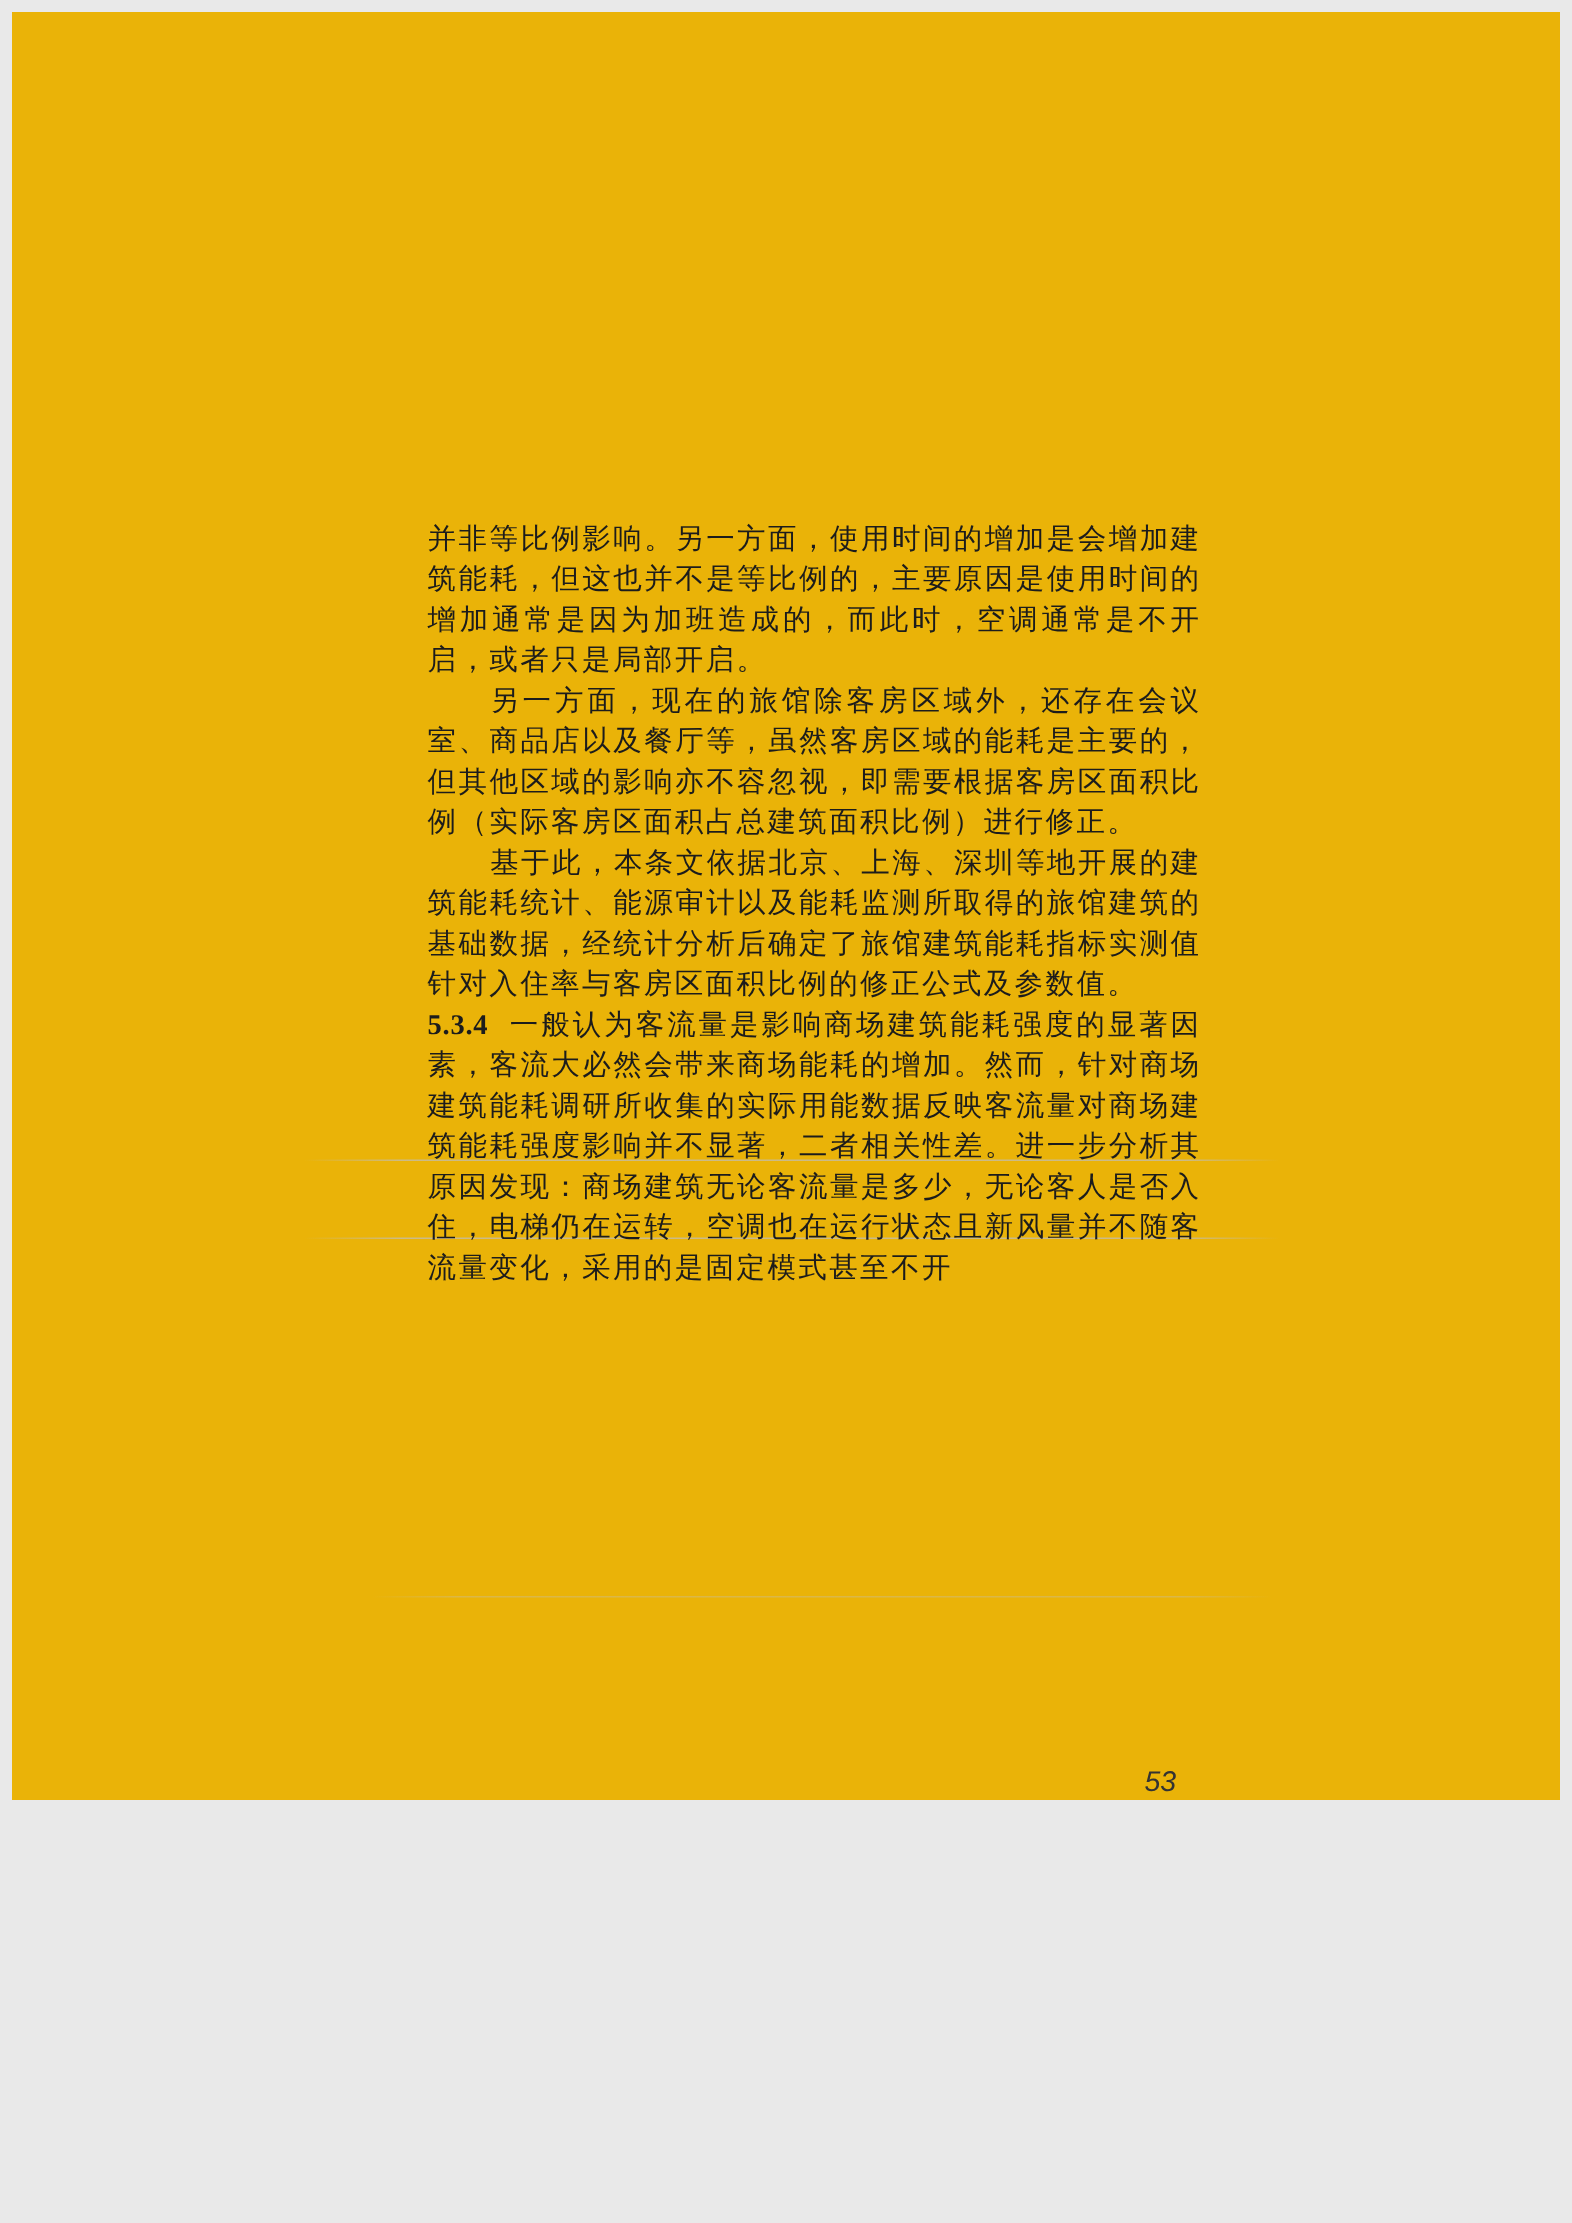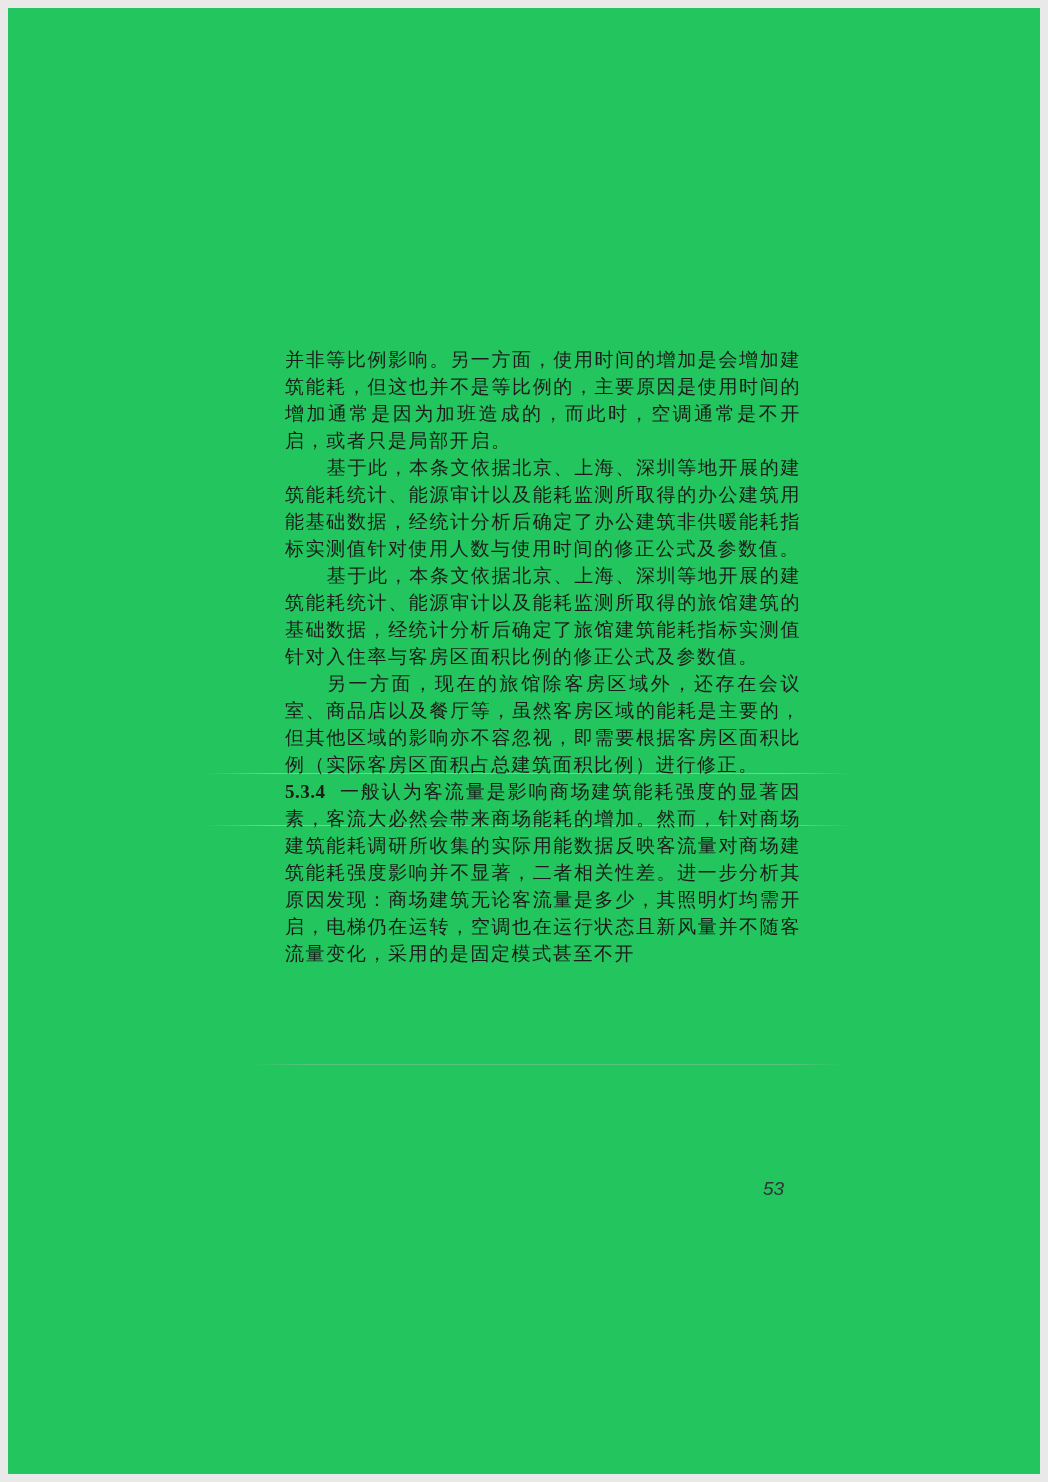--- a/index.html
+++ b/index.html
@@ -6,22 +6,22 @@
   body {
     width: 1048px; height: 1482px;
     background: #e9e9e9;
     position: relative;
     overflow: hidden;
     font-family: "DejaVu Serif", "Liberation Serif", serif;
   }
   .page {
     position: absolute;
     left: 8px; top: 8px;
-    width: 1032px; height: 1466px;
-    background: #22c55e;
+    width: 1032px; height: 1192px;
+    background: #eab308;
   }
   .scan-line {
     position: absolute;
     height: 1px;
     background: linear-gradient(to right, rgba(200,200,200,0), rgba(190,190,190,0.7) 10%, rgba(190,190,190,0.7) 90%, rgba(200,200,200,0));
   }
   .text-block {
     position: absolute;
     left: 277px; top: 338px;
     width: 516px;
@@ -51,20 +51,19 @@
 </head>
 <body>
 
 <div class="page">
   <div class="scan-line" style="left:195px; top:765px; width:650px;"></div>
   <div class="scan-line" style="left:195px; top:817px; width:650px;"></div>
   <div class="scan-line" style="left:240px; top:1056px; width:600px; opacity:0.5;"></div>
 
   <div class="text-block">
     <p>并非等比例影响。另一方面，使用时间的增加是会增加建筑能耗，但这也并不是等比例的，主要原因是使用时间的增加通常是因为加班造成的，而此时，空调通常是不开启，或者只是局部开启。</p>
-    <p class="indent">基于此，本条文依据北京、上海、深圳等地开展的建筑能耗统计、能源审计以及能耗监测所取得的办公建筑用能基础数据，经统计分析后确定了办公建筑非供暖能耗指标实测值针对使用人数与使用时间的修正公式及参数值。</p>
+    <p class="indent">另一方面，现在的旅馆除客房区域外，还存在会议室、商品店以及餐厅等，虽然客房区域的能耗是主要的，但其他区域的影响亦不容忽视，即需要根据客房区面积比例（实际客房区面积占总建筑面积比例）进行修正。</p>
     <p class="indent">基于此，本条文依据北京、上海、深圳等地开展的建筑能耗统计、能源审计以及能耗监测所取得的旅馆建筑的基础数据，经统计分析后确定了旅馆建筑能耗指标实测值针对入住率与客房区面积比例的修正公式及参数值。</p>
-    <p class="indent">另一方面，现在的旅馆除客房区域外，还存在会议室、商品店以及餐厅等，虽然客房区域的能耗是主要的，但其他区域的影响亦不容忽视，即需要根据客房区面积比例（实际客房区面积占总建筑面积比例）进行修正。</p>
-    <p><span class="clause-num">5.3.4</span><span>一般认为客流量是影响商场建筑能耗强度的显著因素，客流大必然会带来商场能耗的增加。然而，针对商场建筑能耗调研所收集的实际用能数据反映客流量对商场建筑能耗强度影响并不显著，二者相关性差。进一步分析其原因发现：商场建筑无论客流量是多少，其照明灯均需开启，电梯仍在运转，空调也在运行状态且新风量并不随客流量变化，采用的是固定模式甚至不开</span></p>
+    <p><span class="clause-num">5.3.4</span><span>一般认为客流量是影响商场建筑能耗强度的显著因素，客流大必然会带来商场能耗的增加。然而，针对商场建筑能耗调研所收集的实际用能数据反映客流量对商场建筑能耗强度影响并不显著，二者相关性差。进一步分析其原因发现：商场建筑无论客流量是多少，无论客人是否入住，电梯仍在运转，空调也在运行状态且新风量并不随客流量变化，采用的是固定模式甚至不开</span></p>
   </div>
 
   <div class="page-number">53</div>
 </div>
 
 </body></html>

